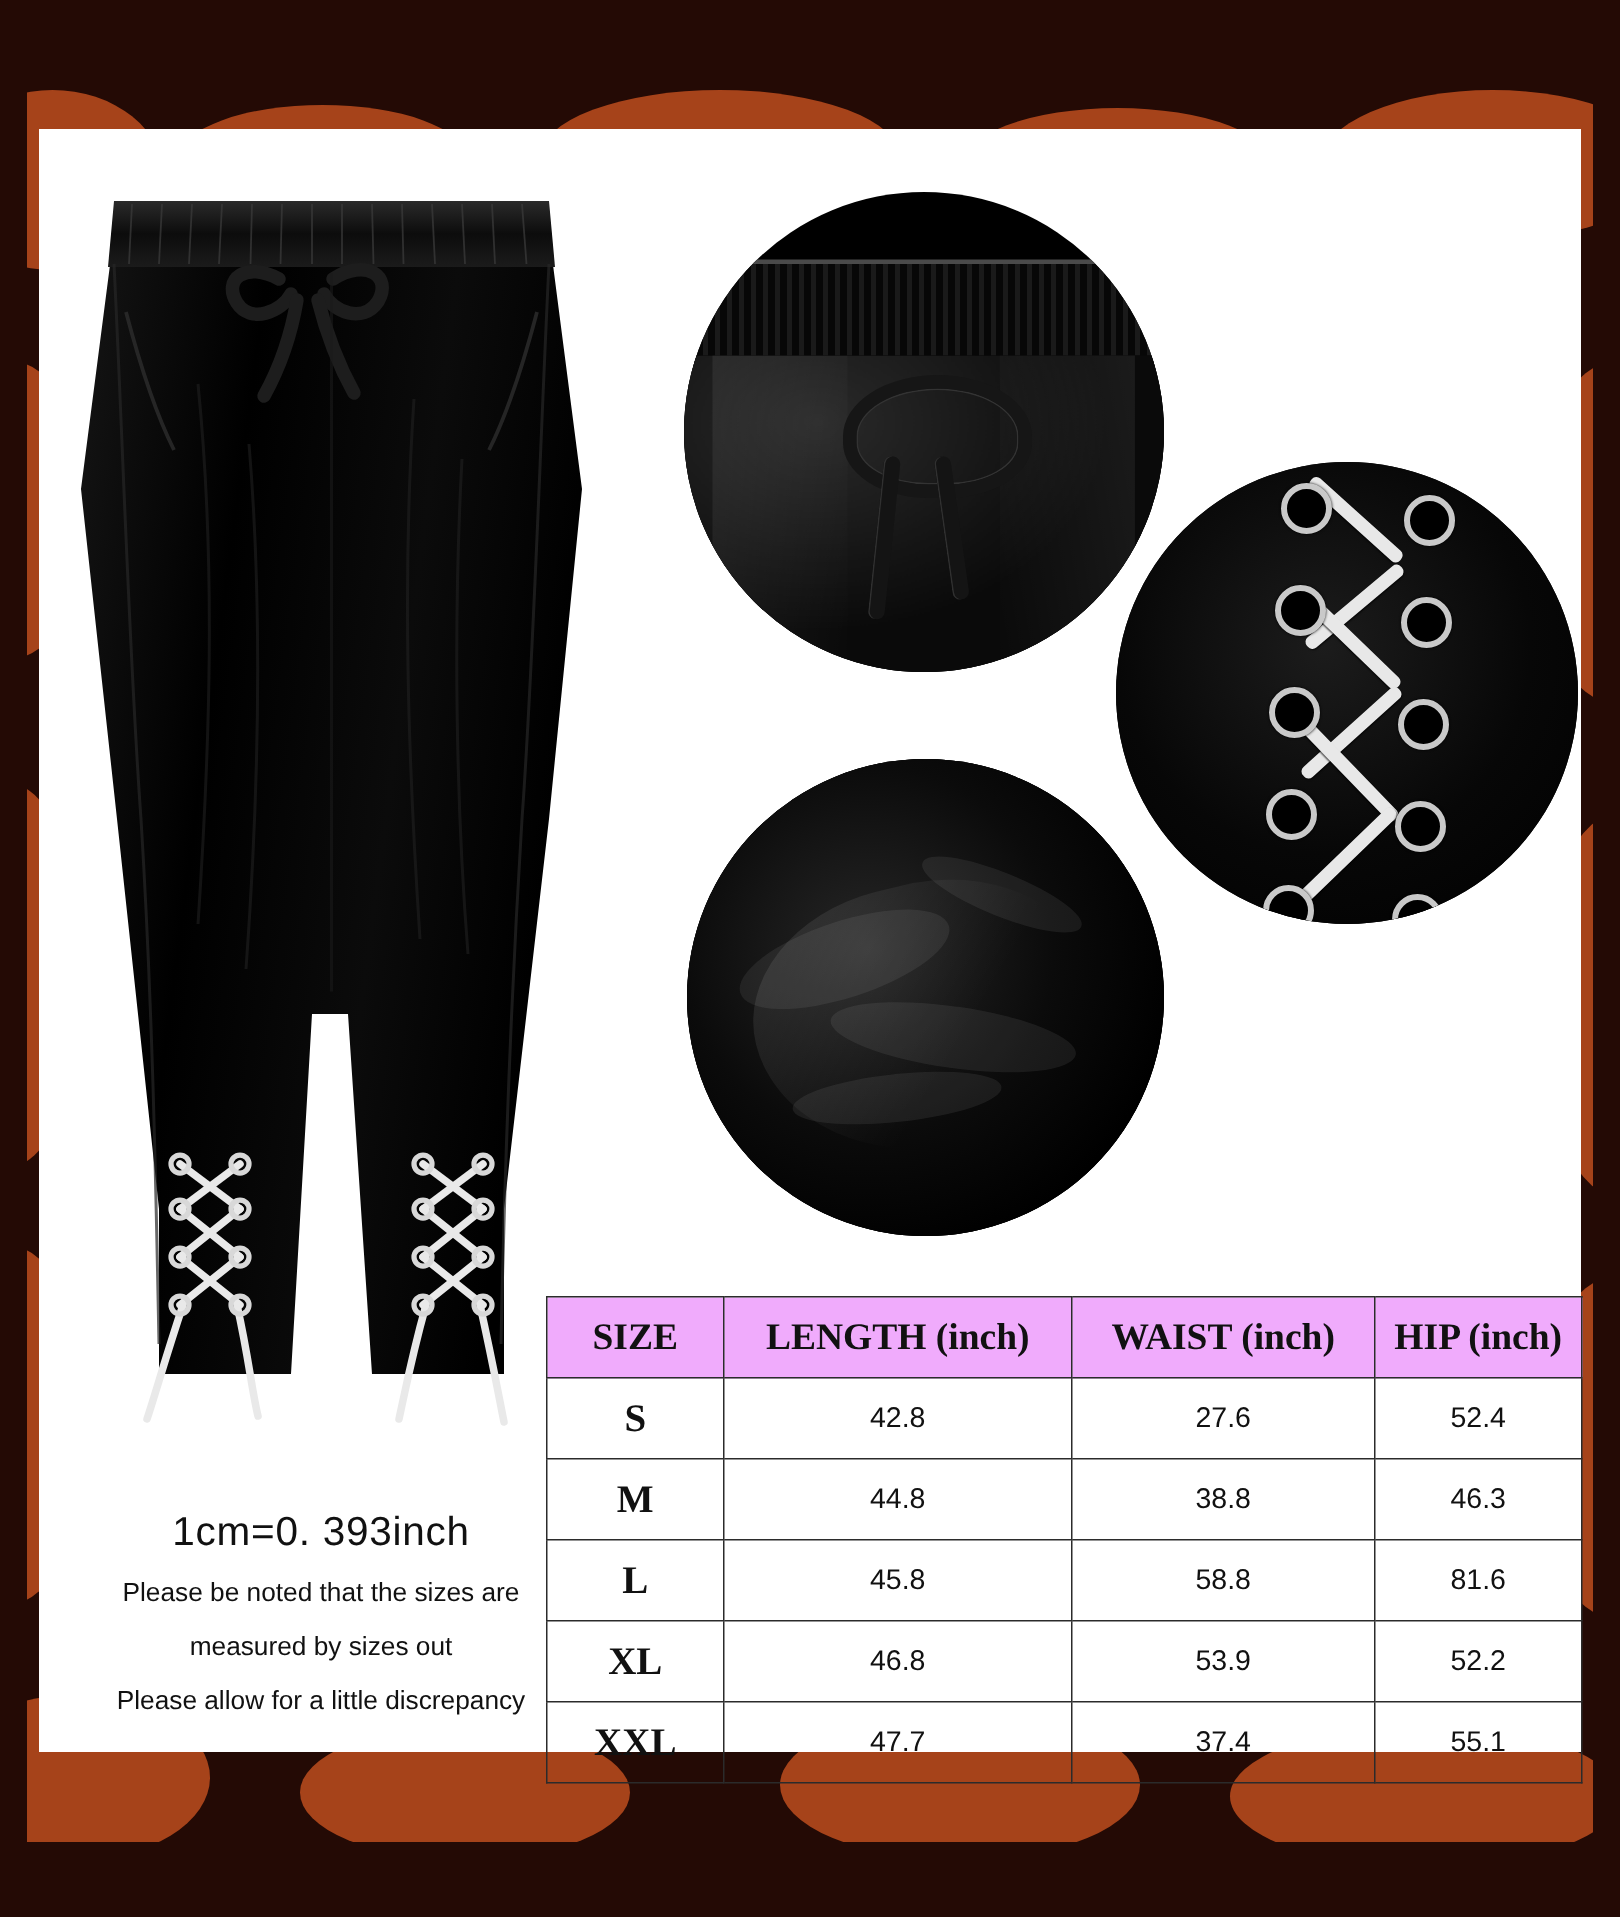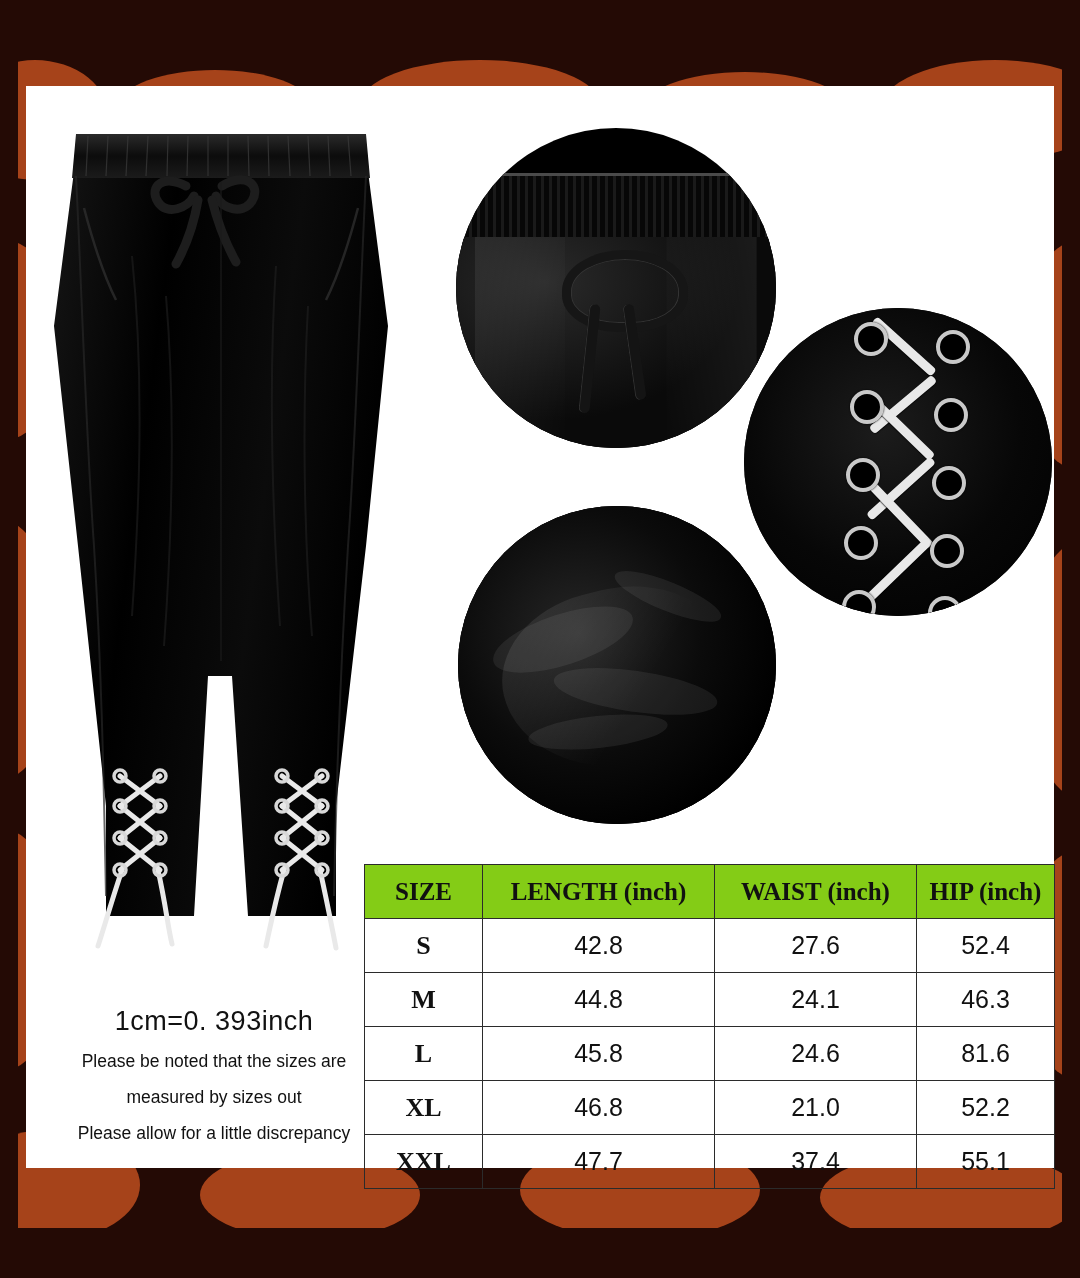--- a/index.html
+++ b/index.html
@@ -209,29 +209,29 @@
     width: 690px;
     border-collapse: collapse;
     table-layout: fixed;
   }
   .size-table th, .size-table td {
     border: 1.5px solid #2b2b2b;
     text-align: center;
     color: #111;
   }
   .size-table thead th {
-    background: #84cc16;
+    background: #f0abfc;
     font-family: "Liberation Serif", serif;
     font-weight: bold;
     font-size: 25px;
     height: 51px;
   }
   .size-table tbody td {
     height: 51px;
-    font-size: 25px;
+    font-size: 19px;
   }
   .size-table tbody td.size-col {
     font-family: "Liberation Serif", serif;
     font-weight: bold;
     font-size: 26px;
   }
   .col-size { width: 118px; }
   .col-len  { width: 232px; }
   .col-waist{ width: 202px; }
   .col-hip  { width: 138px; }
@@ -435,33 +435,33 @@
       <tbody>
         <tr>
           <td class="size-col">S</td>
           <td>42.8</td>
           <td>27.6</td>
           <td>52.4</td>
         </tr>
         <tr>
           <td class="size-col">M</td>
           <td>44.8</td>
-          <td>24.1</td>
+          <td>38.8</td>
           <td>46.3</td>
         </tr>
         <tr>
           <td class="size-col">L</td>
           <td>45.8</td>
-          <td>24.6</td>
+          <td>58.8</td>
           <td>81.6</td>
         </tr>
         <tr>
           <td class="size-col">XL</td>
           <td>46.8</td>
-          <td>21.0</td>
+          <td>53.9</td>
           <td>52.2</td>
         </tr>
         <tr>
           <td class="size-col">XXL</td>
           <td>47.7</td>
           <td>37.4</td>
           <td>55.1</td>
         </tr>
       </tbody>
     </table>

